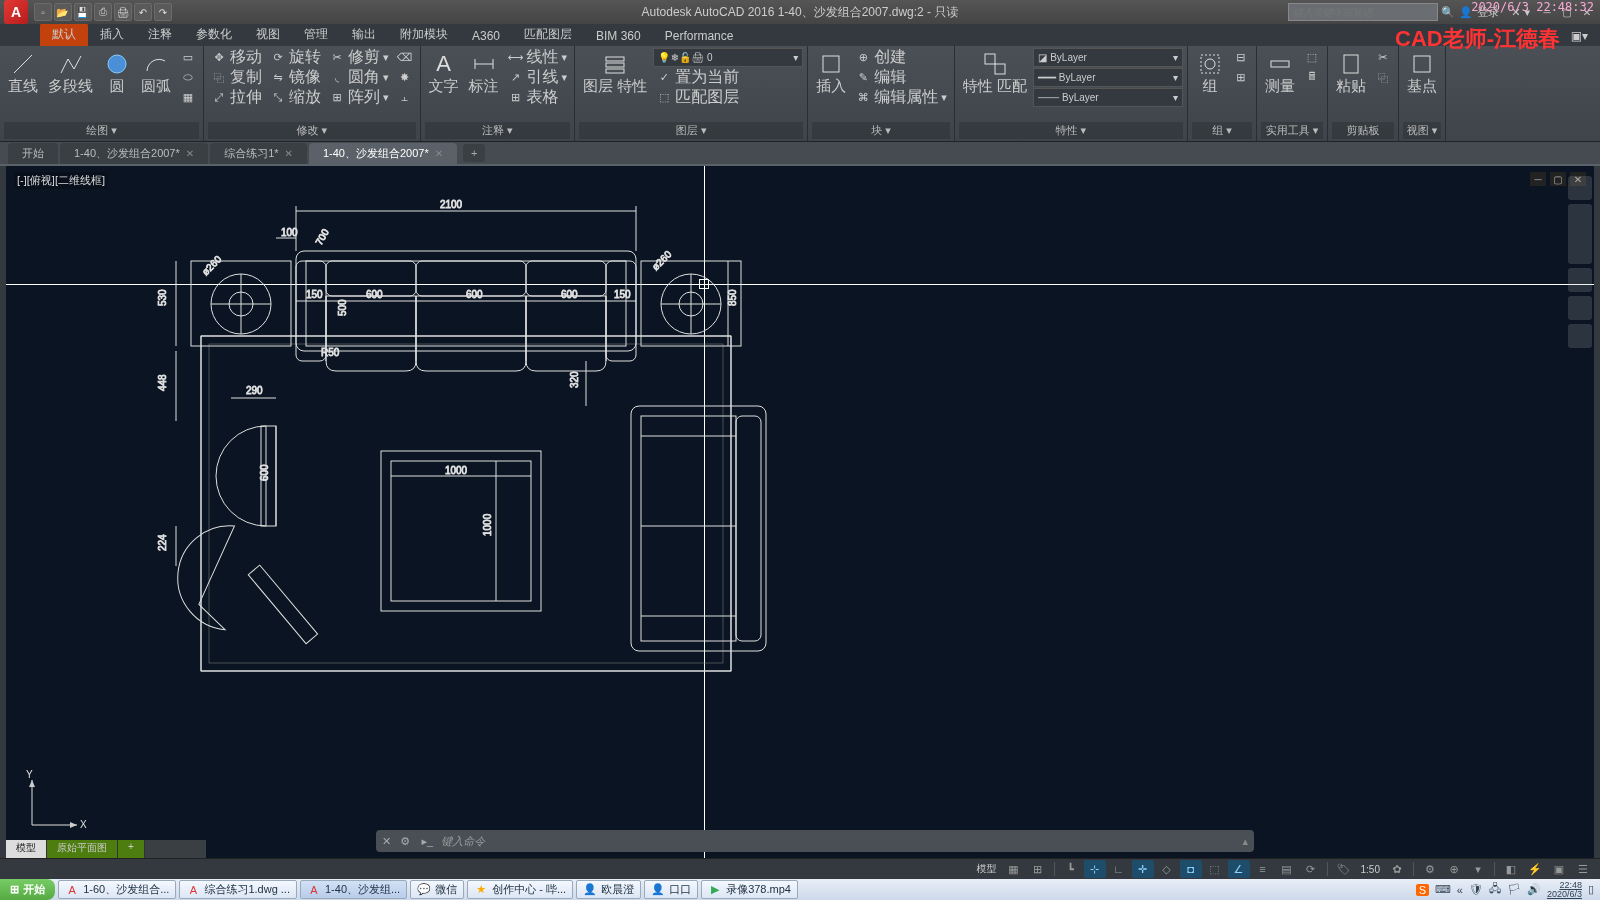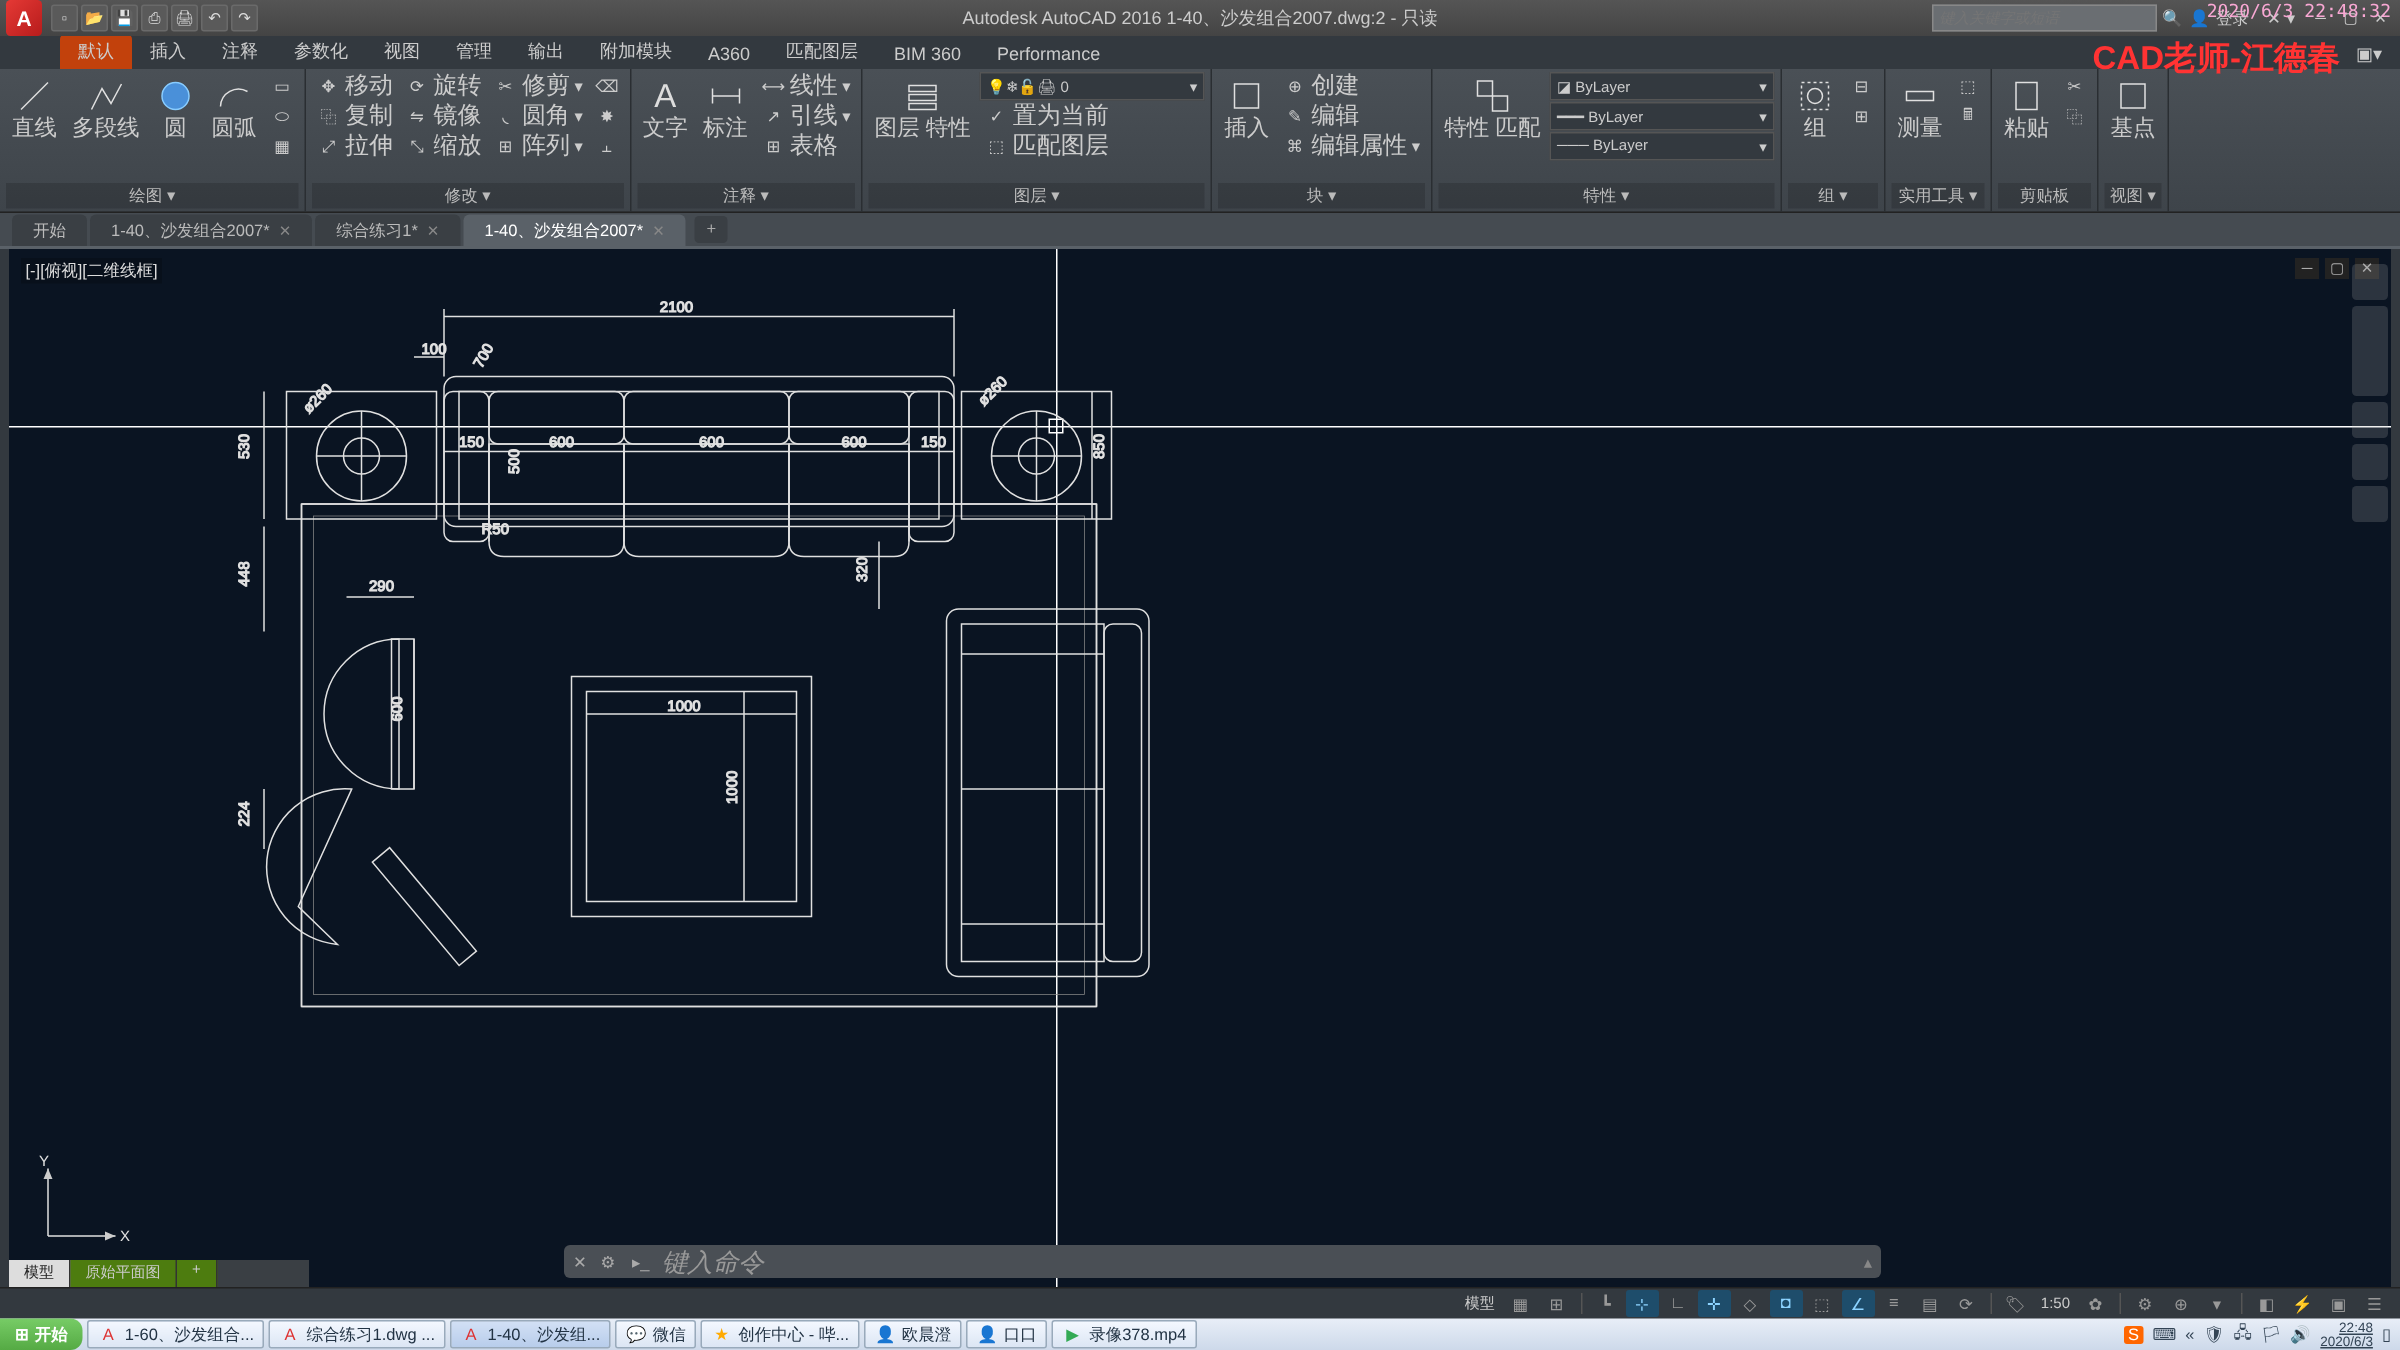--- a/index.html
+++ b/index.html
@@ -60,21 +60,21 @@
 .ucs { position: absolute; bottom: 16px; left: 16px; }
 
 
 .navbar-right { position: absolute; right: 2px; top: 10px; width: 24px; display: flex; flex-direction: column; gap: 4px; }
 .nav-item { width: 24px; height: 24px; background: rgba(180,180,180,0.2); border-radius: 3px; }
 
 
 .cmdline { position: absolute; left: 370px; bottom: 6px; right: 340px; height: 22px; background: #4a4f55; border-radius: 4px; display: flex; align-items: center; padding: 0 6px; gap: 6px; }
 .cmd-x { color: #aaa; }
 .cmd-icon { width: 16px; height: 16px; color: #aaa; display: flex; align-items: center; justify-content: center; }
-.cmd-input { flex: 1; color: #999; font-style: italic; font-size: 17px; }
+.cmd-input { flex: 1; color: #999; font-style: italic; font-size: 11px; }
 .cmd-arrow { color: #888; }
 
 
 .layout-tabs { position: absolute; bottom: 0; left: 0; height: 18px; display: flex; background: #3a3f44; width: 200px; }
 .layout-tab { padding: 1px 10px; font-size: 10px; color: #ccc; background: #4d7c0f; border-right: 1px solid #333; }
 .layout-tab.active { background: #ddd; color: #222; }
 
 
 .statusbar { position: absolute; bottom: 21px; left: 0; right: 0; height: 21px; background: #33393f; display: flex; align-items: center; justify-content: flex-end; padding: 0 6px; gap: 2px; border-top: 1px solid #222; }
 .status-btn { width: 22px; height: 18px; color: #999; display: flex; align-items: center; justify-content: center; font-size: 11px; border-radius: 2px; }

